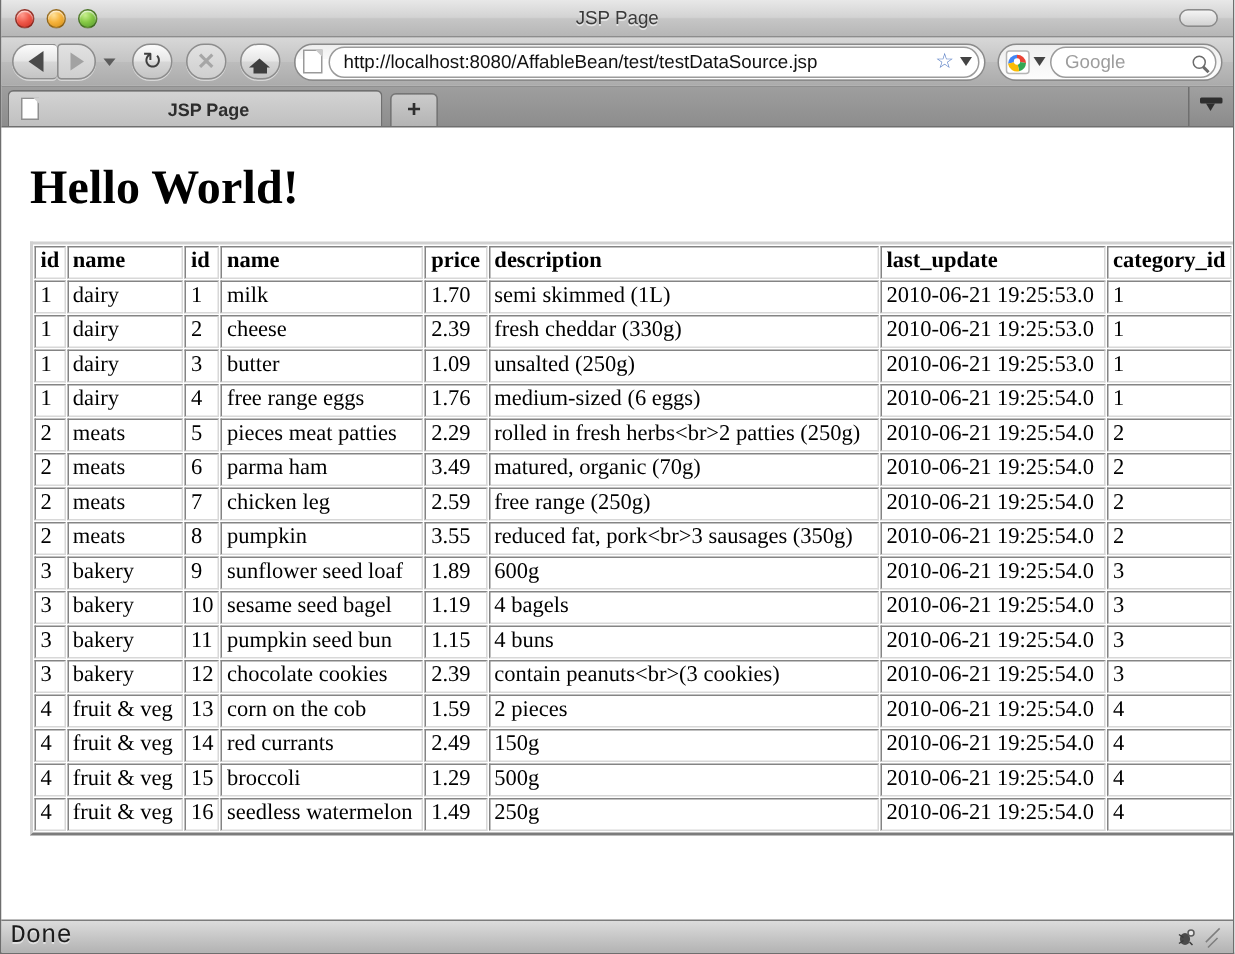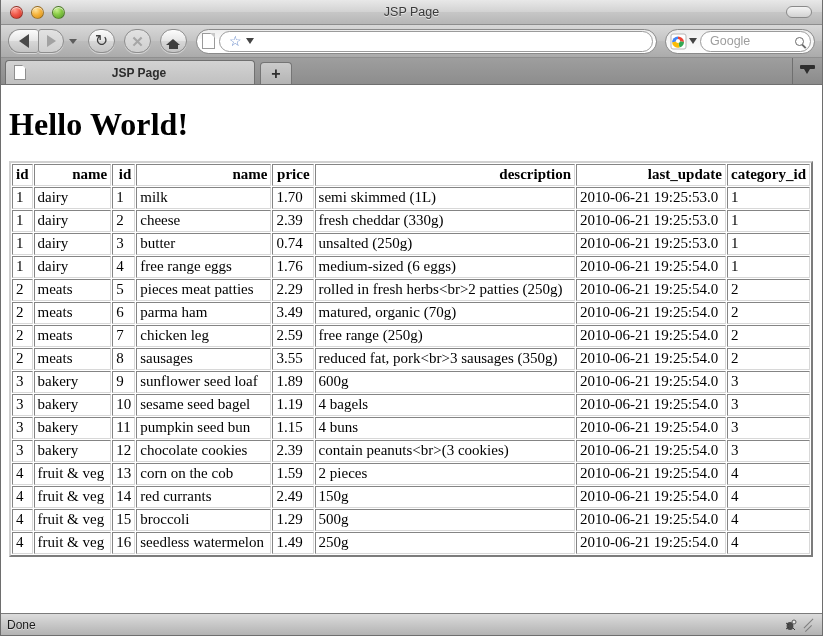--- a/index.html
+++ b/index.html
@@ -194,21 +194,21 @@
     display:flex;align-items:center;justify-content:center;
   }
   .tablist-ico { width:15px;height:12px;position:relative;}
   .tablist-ico:before{content:"";position:absolute;left:0;top:0;width:15px;height:4px;background:#2e2e2e;border-radius:1px;}
   .tablist-ico:after{content:"";position:absolute;left:4px;top:4px;width:0;height:0;border-left:3.5px solid transparent;border-right:3.5px solid transparent;border-top:5px solid #2e2e2e;}
 
   
   .content {
     flex: 1; background: #fff;
     overflow: hidden;
-    padding: 0 8px;
+    padding: 0 19px;
   }
   h1.page-heading {
     font-family: "Liberation Serif", serif;
     font-size: 32px; font-weight: bold; color: #000;
     margin: 21px 0 18px 0;
     letter-spacing: 0.1px;
   }
 
   table.data {
     border-collapse: separate;
@@ -221,34 +221,34 @@
     width: 804px;
   }
   table.data th, table.data td {
     border: 1px inset #d8d8d8;
     padding: 1px 3px;
     height: 22px;
     line-height: 1.05;
     white-space: nowrap;
     vertical-align: middle;
   }
-  table.data th { font-weight: bold; text-align: right; }
+  table.data th { font-weight: bold; text-align: left; }
   table.data td { text-align: left; }
 
   
   .statusbar {
     height: 22px; flex: 0 0 22px;
     background: linear-gradient(to bottom, #dcdcdc 0%, #c5c5c5 55%, #b3b3b3 100%);
     border-top: 1px solid #7b7b7b;
     display: flex; align-items: center;
     padding: 0 6px; position: relative;
   }
   .status-text {
-    font-size: 12px; color: #1c1c1c;
-    font-family: Liberation Sans, sans-serif;
+    font-size: 17px; color: #1c1c1c;
+    font-family: Liberation Mono, monospace;
     text-shadow: 0 1px 0 rgba(255,255,255,.5);
   }
   .status-right { margin-left:auto; display:flex; align-items:center; gap:4px; }
   .bug-ico { width:14px;height:14px;position:relative; }
   .grip { width: 14px; height: 14px; position: relative; }
   .grip:before, .grip:after {
     content:""; position:absolute; background:#7d7d7d; height:1px; width:13px;
     transform: rotate(-45deg); transform-origin: center;
   }
   .grip:before { top: 5px; left:0; }
@@ -284,20 +284,21 @@
     <div class="navbtn round disabled">
       <span class="stop-ico">✕</span>
     </div>
     <div class="navbtn round">
       <span class="home-ico"></span>
     </div>
 
     <div class="urlwrap">
       <span class="doc-ico"></span>
       <div class="urlfield">
+        <span class="urltext">http://localhost:8080/AffableBean/test/testDataSource.jsp</span>
         <span class="star">☆</span>
         <span class="star-caret"></span>
       </div>
     </div>
 
     <div class="searchwrap">
       <span class="g-ico">
         <svg width="17" height="17" viewBox="0 0 17 17">
           <rect x="1" y="1" width="15" height="15" rx="2" fill="#ffffff" stroke="#b5b5b5"></rect>
           <path d="M2 9.5 A6 6 0 0 1 8 3.5 L8 8 Z" fill="#4285f4"></path>
@@ -370,21 +371,21 @@
             <td>2.39</td>
             <td>fresh cheddar (330g)</td>
             <td>2010-06-21 19:25:53.0</td>
             <td>1</td>
           </tr>
           <tr>
             <td>1</td>
             <td>dairy</td>
             <td>3</td>
             <td>butter</td>
-            <td>0.74</td>
+            <td>1.09</td>
             <td>unsalted (250g)</td>
             <td>2010-06-21 19:25:53.0</td>
             <td>1</td>
           </tr>
           <tr>
             <td>1</td>
             <td>dairy</td>
             <td>4</td>
             <td>free range eggs</td>
             <td>1.76</td>
@@ -419,21 +420,21 @@
             <td>chicken leg</td>
             <td>2.59</td>
             <td>free range (250g)</td>
             <td>2010-06-21 19:25:54.0</td>
             <td>2</td>
           </tr>
           <tr>
             <td>2</td>
             <td>meats</td>
             <td>8</td>
-            <td>sausages</td>
+            <td>pumpkin</td>
             <td>3.55</td>
             <td>reduced fat, pork&lt;br&gt;3 sausages (350g)</td>
             <td>2010-06-21 19:25:54.0</td>
             <td>2</td>
           </tr>
           <tr>
             <td>3</td>
             <td>bakery</td>
             <td>9</td>
             <td>sunflower seed loaf</td>

